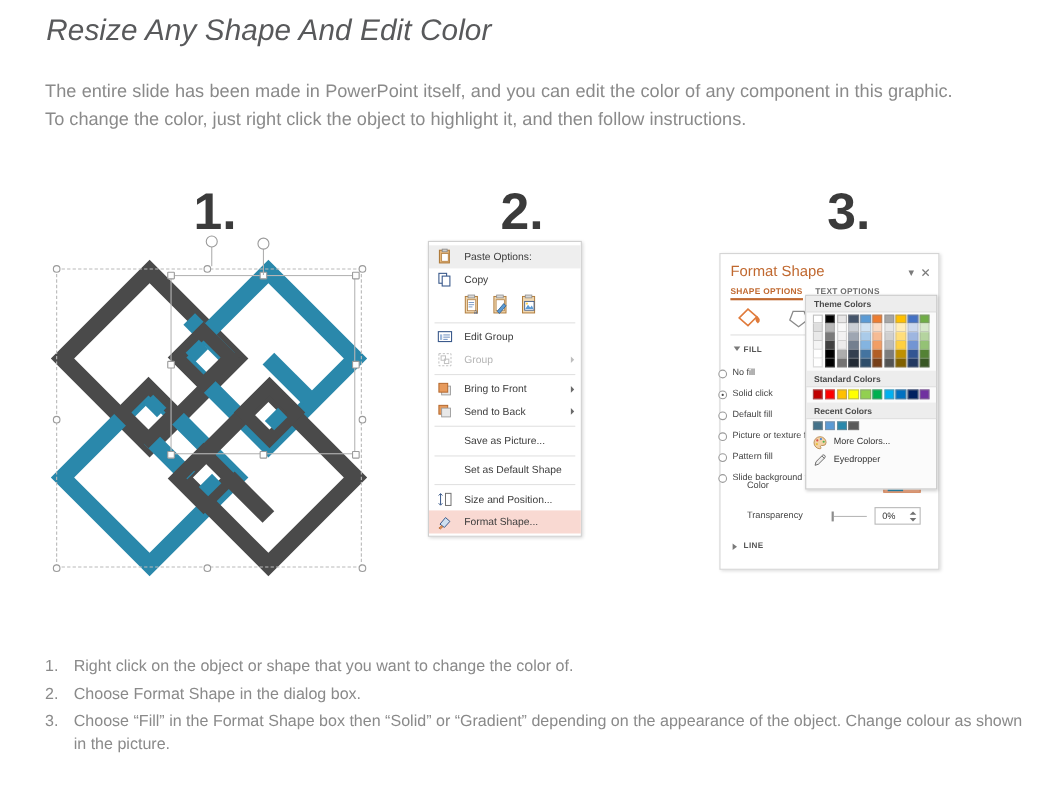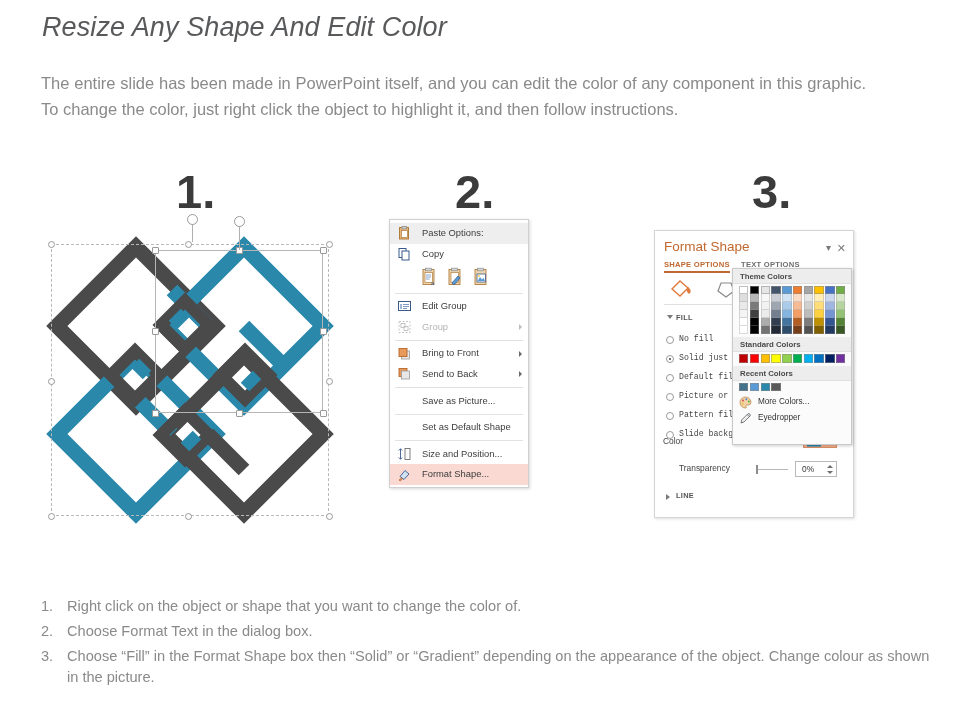--- a/index.html
+++ b/index.html
@@ -101,31 +101,31 @@
   .tabUL{position:absolute;left:9px;top:40px;width:66px;height:1.5px;background:#c0682f;}
   .fmtIcons{position:absolute;left:14px;top:47px;}
   .fmtSecLine{position:absolute;left:9px;top:73px;width:182px;height:1px;background:#e0e0e0;}
   .fmtFill{
     position:absolute;left:21px;top:82px;font-size:7.4px;font-weight:bold;
     color:#555;letter-spacing:.3px;
   }
   .fmtTri{position:absolute;left:12px;top:84px;width:0;height:0;
     border-top:4px solid #7a7a7a;border-left:3px solid transparent;border-right:3px solid transparent;}
   .radio{
-    position:absolute;left:24px;font-size:8.2px;color:#444;white-space:nowrap;font-family:Liberation Mono, monospace;
+    position:absolute;left:11px;font-size:8.2px;color:#444;white-space:nowrap;
   }
   .radio .rb{
     position:absolute;left:-13px;top:2px;width:8px;height:8px;
     border:1px solid #9a9a9a;border-radius:50%;background:#fff;box-sizing:border-box;
   }
   .radio .rb.on::after{
     content:"";position:absolute;left:1.8px;top:1.8px;width:2.6px;height:2.6px;
     border-radius:50%;background:#444;
   }
-  .fmtColorLbl{position:absolute;left:8px;top:205px;font-size:8.4px;color:#444;}
+  .fmtColorLbl{position:absolute;left:24px;top:205px;font-size:8.4px;color:#444;}
   .fmtColorBtn{
     position:absolute;left:148px;top:200px;width:34px;height:17px;
     background:#f2ad8a;border:1px solid #d98f66;box-sizing:border-box;
   }
   .fmtTransLbl{position:absolute;left:24px;top:232px;font-size:8.4px;color:#444;}
   .sliderTrack{position:absolute;left:103px;top:238px;width:30px;height:1px;background:#b8b8b8;}
   .sliderKnob{position:absolute;left:101px;top:234px;width:2px;height:9px;background:#8d8d8d;}
   .spin{
     position:absolute;left:140px;top:230px;width:42px;height:16px;
     border:1px solid #b9b9b9;background:#fff;box-sizing:border-box;
@@ -416,21 +416,21 @@
 
     <div class="fmtTri"></div>
     <div class="fmtFill">FILL</div>
 
     <div class="radio" style="top:103px;">
       <span class="rb"></span>
       <span>No fill</span>
     </div>
     <div class="radio" style="top:122px;">
       <span class="rb on"></span>
-      <span>Solid just</span>
+      <span>Solid click</span>
     </div>
     <div class="radio" style="top:141px;">
       <span class="rb"></span>
       <span>Default fill</span>
     </div>
     <div class="radio" style="top:160px;">
       <span class="rb"></span>
       <span>Picture or texture fill</span>
     </div>
     <div class="radio" style="top:179px;">
@@ -597,21 +597,21 @@
     </div>
   </div>
 
   <div id="steps">
     <div class="srow">
       <span class="snum">1.</span>
       <span class="stxt">Right click on the object or shape that you want to change the color of.</span>
     </div>
     <div class="srow">
       <span class="snum">2.</span>
-      <span class="stxt">Choose Format Text in the dialog box.</span>
+      <span class="stxt">Choose Format Shape in the dialog box.</span>
     </div>
     <div class="srow">
       <span class="snum">3.</span>
       <span class="stxt">Choose “Fill” in the Format Shape box then “Solid” or “Gradient” depending on the appearance of the object. Change colour as shown in the picture.</span>
     </div>
   </div>
 
 </div>
 
 </body></html>

